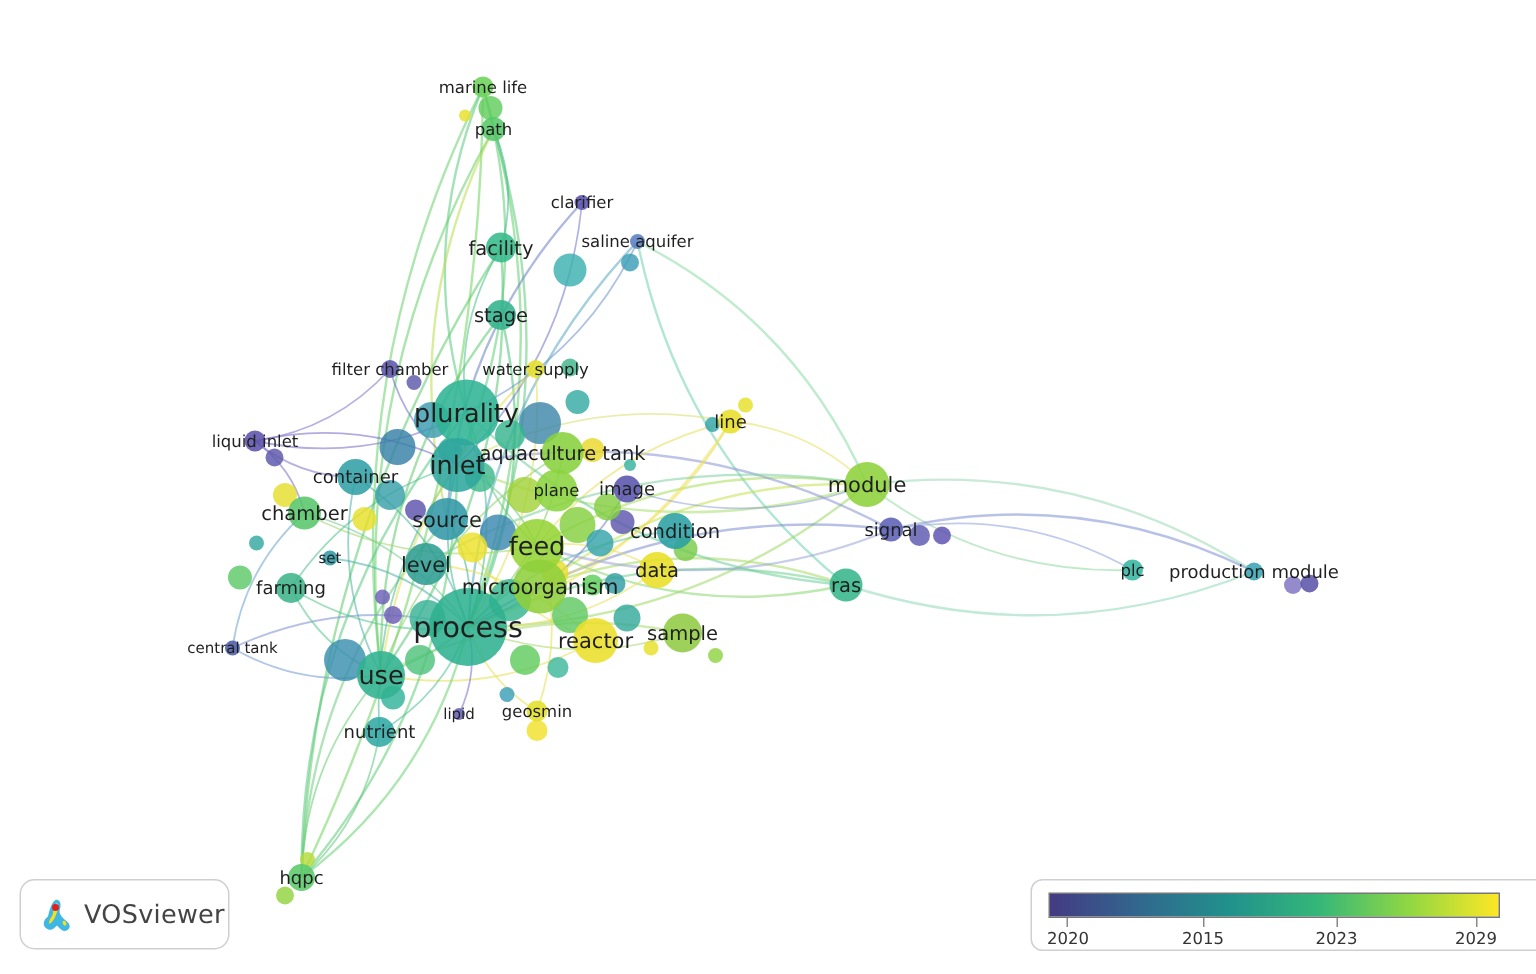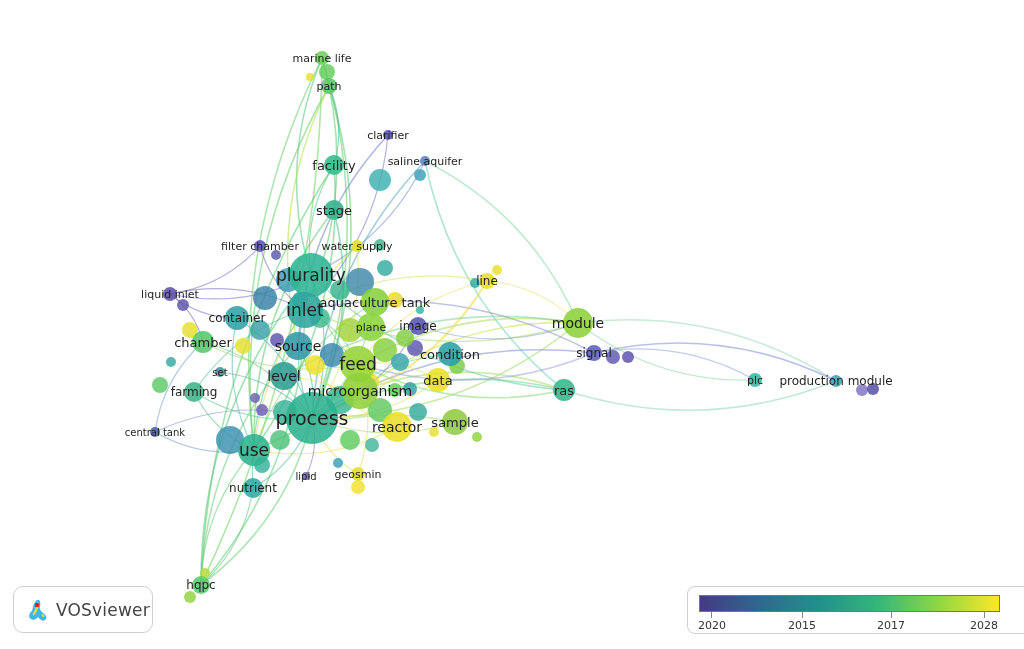--- a/index.html
+++ b/index.html
@@ -267,15 +267,15 @@
 </div>
 
 <div class="legend-box">
   <div class="legend-bar" id="legend-bar" style="background: linear-gradient(to right, rgb(68, 58, 131), rgb(49, 104, 142), rgb(33, 145, 140), rgb(53, 183, 121), rgb(144, 215, 67), rgb(253, 231, 37));"></div>
   <div class="legend-tick" style="left:23px"></div>
   <div class="legend-tick" style="left:114px"></div>
   <div class="legend-tick" style="left:203px"></div>
   <div class="legend-tick" style="left:296px"></div>
   <span class="legend-label" style="left:24px">2020</span>
   <span class="legend-label" style="left:114px">2015</span>
-  <span class="legend-label" style="left:203px">2017</span>
-  <span class="legend-label" style="left:296px">2028</span>
+  <span class="legend-label" style="left:203px">2023</span>
+  <span class="legend-label" style="left:296px">2029</span>
 </div>
 
 </body></html>

